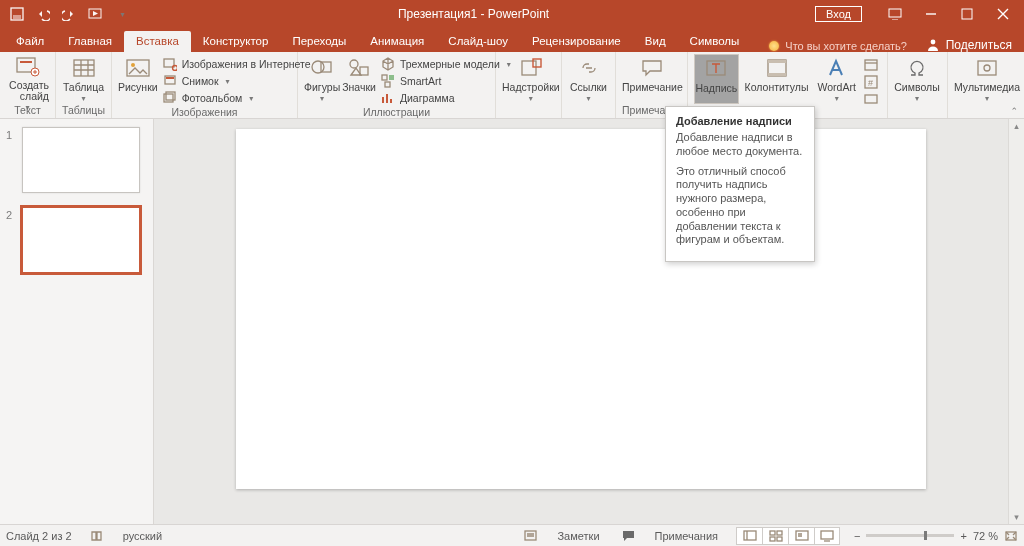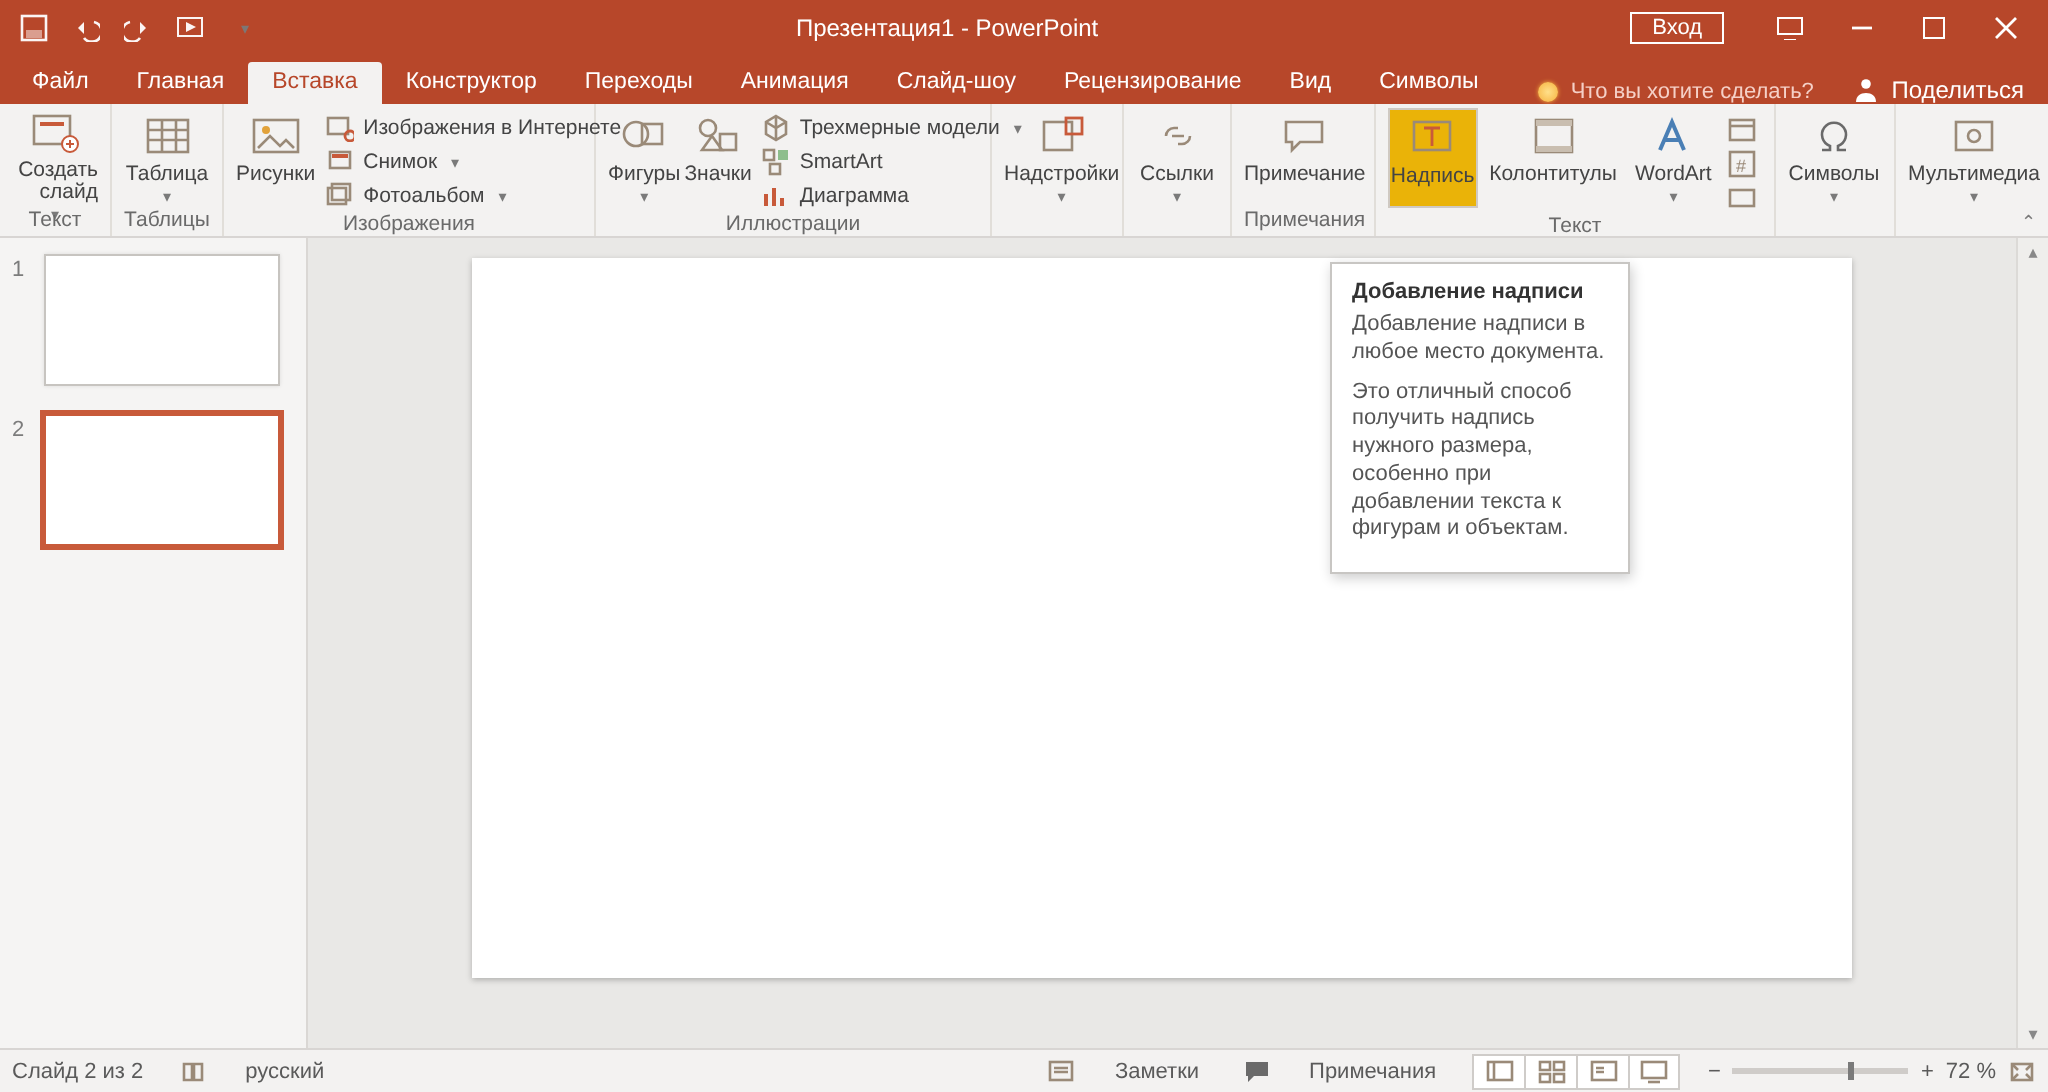--- a/index.html
+++ b/index.html
@@ -48,21 +48,21 @@
   .thumbrow { display:flex; gap:6px; margin-bottom:14px; }
   .thumbrow .num { width:10px; color:#7c7c7c; font-size:11px; padding-top:2px;}
   .thumb { width:118px; height:66px; background:#fff; border:1px solid #c7c4c0; box-shadow:0 0 2px rgba(0,0,0,.1);}
   .thumb.sel { outline:2px solid #c85a3a; border-color:#c85a3a;}
   .editor { flex:1; position:relative; display:flex; }
   .canvas { margin:10px auto 0 auto; width:690px; height:360px; background:#fff; box-shadow:0 1px 3px rgba(0,0,0,.25);}
   .vscroll { width:16px; background:#efeeec; border-left:1px solid #dcdad7; display:flex; flex-direction:column; align-items:center; justify-content:space-between; padding:2px 0;}
   .vscroll .arr { font-size:9px; color:#888;}
 
   
-  .tooltip { position:absolute; left:665px; top:131px; width:150px; background:#fff; border:1px solid #c8c6c3; box-shadow:1px 2px 6px rgba(0,0,0,.2); padding:8px 10px; font-size:11px; color:#555; z-index:20;}
+  .tooltip { position:absolute; left:665px; top:106px; width:150px; background:#fff; border:1px solid #c8c6c3; box-shadow:1px 2px 6px rgba(0,0,0,.2); padding:8px 10px; font-size:11px; color:#555; z-index:20;}
   .tooltip .tt-title { font-weight:600; margin-bottom:4px; font-size:11px; color:#333;}
   .tooltip p { margin-bottom:6px; line-height:1.25;}
 
   
   .status { height:22px; background:#f3f2f1; border-top:1px solid #d8d5d3; display:flex; align-items:center; font-size:11px; color:#5a5a5a; padding:0 6px; gap:14px;}
   .status .spacer { flex:1 }
   .status .sbtn { display:flex; align-items:center; gap:20px; padding:0 4px;}
   .viewbtns { display:flex; }
   .viewbtns .vb { width:26px; height:18px; border:1px solid #cfccc9; border-right:none; display:flex; align-items:center; justify-content:center; background:#fff;}
   .viewbtns .vb:last-child { border-right:1px solid #cfccc9;}
@@ -332,21 +332,21 @@
             </svg>
           </span>
       <span>Примечание</span>
     </div>
       </div>
     <div class="label">Примечания</div>
   </div>
 
   <div class="group" style="width:200px">
     <div class="body">
-      <div class="bigbtn narrow" style="background:#eab308;border:1px solid #cfc9c2">
+      <div class="bigbtn narrow" style="background:#a3a3a3;border:1px solid #cfc9c2">
         <span class="ic">
             <svg width="24" height="20">
               <rect x="3" y="2" width="18" height="14" class="olight"></rect>
               <path d="M12 5v9M8 5h8" class="oaccent"></path>
             </svg>
           </span>
         <span>Надпись</span>
       </div>
       <div class="bigbtn wB">
         <span class="ic">

